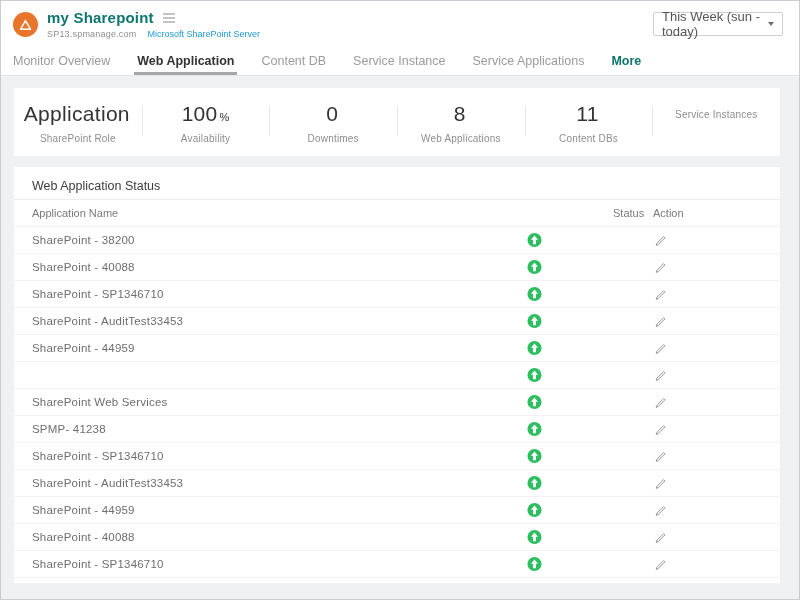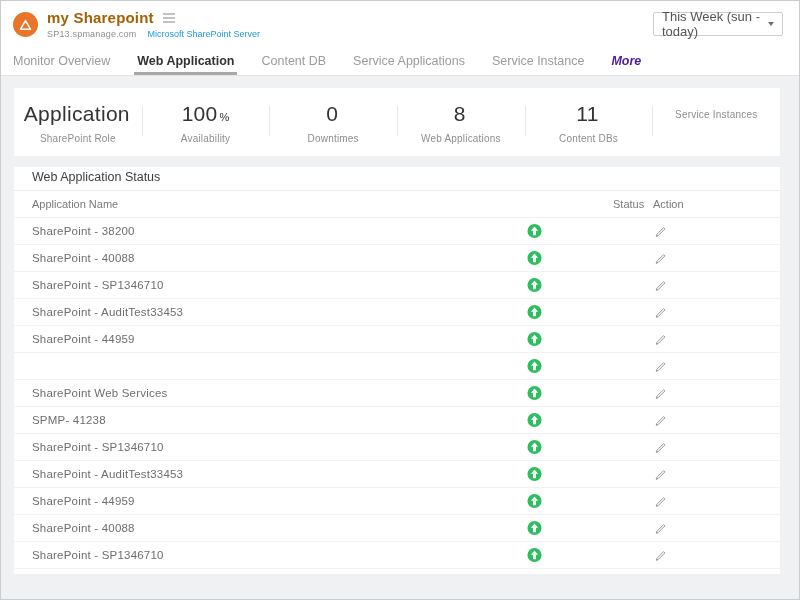--- a/index.html
+++ b/index.html
@@ -6,48 +6,48 @@
   html,body { width:800px; height:600px; }
   body { font-family:"Liberation Sans", sans-serif; background:#fff; position:relative; }
   .frame { position:absolute; inset:0; width:800px; height:600px; border:1px solid #c9cdd1; background:#fff; overflow:hidden; }
 
   
   .header { height:46px; display:flex; align-items:center; justify-content:space-between; padding:0 16px 0 12px; background:#fff; }
   .header-left { display:flex; align-items:flex-start; }
   .logo { width:25px; height:25px; border-radius:50%; background:#e8752a; display:flex; align-items:center; justify-content:center; margin-top:3px; flex:0 0 auto; }
   .title-block { margin-left:9px; }
   .title-row { display:flex; align-items:center; gap:9px; }
-  .page-title { font-size:15px; font-weight:700; color:#a16207; letter-spacing:.2px; }
+  .page-title { font-size:15px; font-weight:700; color:#0f766e; letter-spacing:.2px; }
   .hamburger { display:inline-flex; flex-direction:column; gap:2px; cursor:pointer; padding:2px 0; }
   .hamburger span { display:block; width:12px; height:2px; background:#c2c2c2; }
   .subtitle-row { display:flex; align-items:center; gap:11px; margin-top:3px; }
   .host { font-size:9px; color:#8f8f8f; letter-spacing:.2px; }
   .link { font-size:9px; color:#1e9ad6; cursor:pointer; }
   .dropdown { border:1px solid #cfcfcf; border-radius:2px; height:24px; width:130px; display:flex; align-items:center; justify-content:space-between; padding:0 8px; font-size:13px; color:#555; cursor:pointer; background:#fff; }
   .caret { width:0; height:0; border-left:3.5px solid transparent; border-right:3.5px solid transparent; border-top:4.5px solid #6d6d6d; }
 
   
   .tabbar { height:29px; display:flex; align-items:stretch; gap:27px; padding-left:12px; border-bottom:1px solid #e3e3e3; background:#fff; }
   .tab { display:flex; align-items:center; font-size:12.5px; color:#9b9b9b; position:relative; cursor:pointer; white-space:nowrap; }
   .tab.active { color:#333; font-weight:700; }
   .tab.active::after { content:""; position:absolute; left:-3px; right:-3px; bottom:0; height:3px; background:#a8a8a8; }
-  .tab.accent { color:#4c1d95; font-weight:600;font-style:italic; }
+  .tab.accent { color:#0f766e; font-weight:600; }
 
   
   .content { background:#eff1f2; height:523px; padding:12px 19px 0 13px; }
 
   .stats-card { background:#fff; display:flex; padding:14px 0 12px; }
   .stat { flex:1; text-align:center; position:relative; }
   .stat + .stat::before { content:""; position:absolute; left:0; top:4px; bottom:8px; width:1px; background:#e7e7e7; }
   .stat-value { font-size:21px; color:#333; letter-spacing:.3px; }
   .stat-suffix { font-size:11px; color:#333; margin-left:2px; }
   .stat-label { font-size:10px; color:#8e8e8e; margin-top:7px; letter-spacing:.2px; }
 
   .table-card { background:#fff; margin-top:11px; padding-bottom:5px; }
-  .table-title { font-size:12.5px; color:#3d3d3d; padding:3px 18px 6px; border-bottom:1px solid #ececec; }
+  .table-title { font-size:12.5px; color:#3d3d3d; padding:12px 18px 6px; border-bottom:1px solid #ececec; }
   .thead { position:relative; height:27px; border-bottom:1px solid #f1f1f1; }
   .th { position:absolute; top:50%; transform:translateY(-50%); font-size:11px; color:#7a7a7a; }
   .th-name   { left:18px; }
   .th-status { left:599px; }
   .th-action { left:639px; }
   .row { position:relative; height:27px; border-bottom:1px solid #f2f2f2; }
   .row-name { position:absolute; left:18px; top:50%; transform:translateY(-50%); font-size:11.5px; color:#6e6e6e; letter-spacing:.2px; }
   .status-icon { position:absolute; left:513px; top:50%; transform:translateY(-50%); width:15px; height:15px; }
   .pencil-btn { position:absolute; left:640px; top:50%; transform:translateY(-50%); width:13px; height:13px; cursor:pointer; }
 </style>
@@ -93,25 +93,25 @@
 
   <div class="tab active">
         <span>Web Application</span>
       </div>
 
   <div class="tab">
         <span>Content DB</span>
       </div>
 
   <div class="tab">
+        <span>Service Instance</span>
+      </div>
+
+  <div class="tab">
         <span>Service Applications</span>
-      </div>
-
-  <div class="tab">
-        <span>Service Instance</span>
       </div>
 
   <div class="tab accent">
         <span>More</span>
       </div>
 </div>
 
   <div class="content">
 
     <div class="stats-card">

